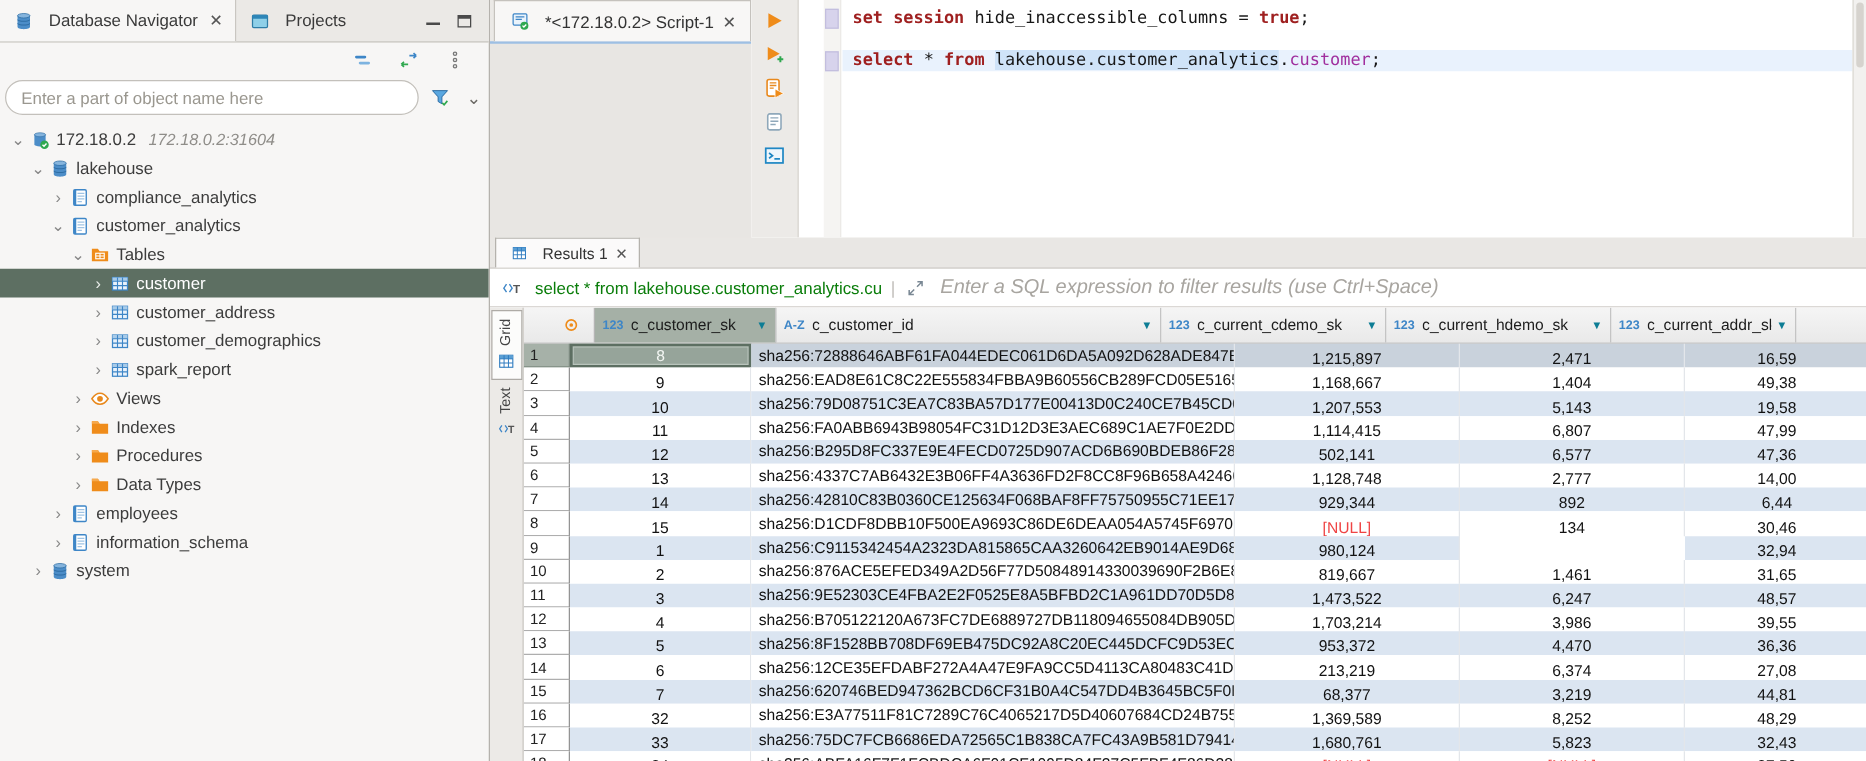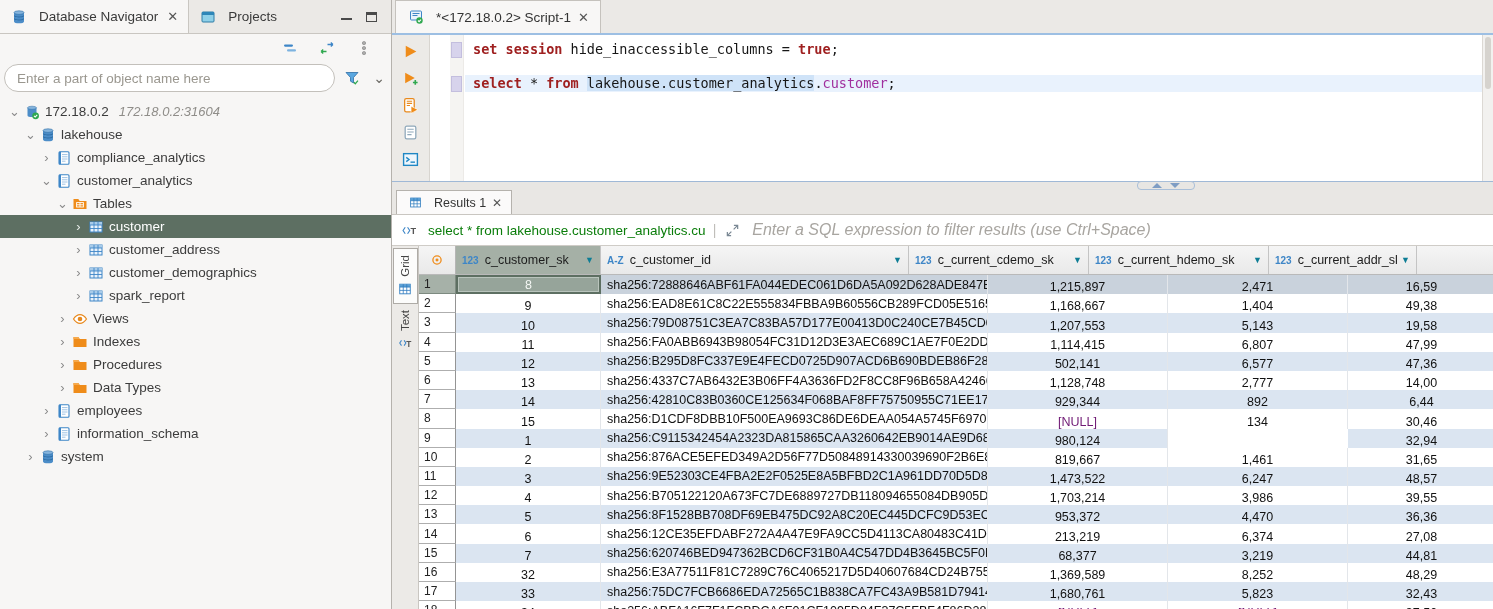--- a/index.html
+++ b/index.html
@@ -27,21 +27,21 @@
   .tree-row.selected { background:#5d6f62; color:#fff; }
   .tree-row.selected .chev { color:#e8ece9; }
   .tree-row .suffix { color:#8f8d89; font-style:italic; margin-left:10px; font-size:13px; }
   .icn { width:18px; height:16px; display:inline-flex; align-items:center; justify-content:center; margin-right:4px; flex:none; }
   .icn svg { width:16px; height:16px; display:block; }
 
   
   .right { flex:1; display:flex; flex-direction:column; overflow:hidden; }
 
   
-  .editor { height:190px; display:flex; flex-direction:column; }
+  .editor { height:190px; display:flex; flex-direction:row; }
   .editor-tabbar { height:35px; background:#ebe9e6; border-bottom:2px solid #9dbfe3; display:flex; align-items:flex-end; }
   .editor-tab { height:33px; display:flex; align-items:center; gap:7px; background:#f8f7f6; border:1px solid #c5c2bd; border-bottom:none; padding:0 11px; font-size:13.5px; color:#333; margin-left:3px; }
   .editor-tab .close { color:#555; font-size:13px; }
   .editor-body { flex:1; display:flex; background:#fff; position:relative; overflow:hidden; }
   .editor-toolbar { width:38px; background:#eceae7; border-right:1px solid #d8d5d0; display:flex; flex-direction:column; align-items:center; padding-top:7px; gap:9px; flex:none; }
   .etb { width:18px; height:18px; display:flex; align-items:center; justify-content:center; }
   .etb svg { width:17px; height:17px; }
   .code-area { flex:1; position:relative; overflow:hidden; }
   .ann-strip { position:absolute; left:20px; top:0; bottom:0; width:14px; background:#f5f4f2; border-right:1px solid #eceae7; padding-top:6px; }
   .mark-slot { height:17px; display:flex; align-items:center; justify-content:center; }
@@ -73,36 +73,36 @@
   .fb-placeholder { color:#a8a5a0; font-style:italic; font-size:16px; white-space:nowrap; overflow:hidden; flex:1; }
 
   .grid-wrap { flex:1; display:flex; overflow:hidden; background:#fff; }
   .grid-side { width:27px; background:#eceae7; border-right:1px solid #c9c6c1; display:flex; flex-direction:column; align-items:center; padding-top:2px; flex:none; }
   .side-tab { display:flex; flex-direction:column; align-items:center; gap:4px; padding:6px 0; width:25px; }
   .side-tab.active { background:#fcfcfb; border:1px solid #aeaba6; }
   .side-tab .vlabel { writing-mode:vertical-rl; transform:rotate(180deg); font-size:11.5px; color:#444; }
   .side-tab .icn { margin:0; } .side-tab .icn svg { width:14px; height:14px; }
 
   .grid { flex:1; overflow:hidden; }
-  .grid-header { display:flex; height:29px; background:linear-gradient(#f5f5f5,#e9e9e9); border-bottom:1px solid #b9b9b9; }
+  .grid-header { display:flex; height:29px; background:linear-gradient(#f5f5f5,#e9e9e9); border-bottom:1px solid #b9b9b9;padding-left:20px; }
   .corner-cell { width:37px; flex:none; border-right:1px solid #b5b5b5; display:flex; align-items:center; justify-content:center; }
   .corner-cell svg { width:14px; height:14px; }
   .gcol-header { display:flex; align-items:center; padding:0 6px; border-right:1px solid #c4c4c4; flex:none; overflow:hidden; }
   .gcol-header.sel { background:#a5b0a6; }
   .tbadge { color:#3e86c7; font-weight:bold; font-size:10px; margin-right:6px; flex:none; }
   .colname { font-size:12.5px; color:#1c1c1c; white-space:nowrap; overflow:hidden; flex:1; }
   .sortarrow { color:#0d7d95; font-size:9px; margin-left:4px; flex:none; }
   .grid-row { display:flex; height:19.2px; }
   .grid-row.alt .gcell { background:#dbe5f1; }
   .grid-row.sel-row .gcell { background:#c9d2dc; }
   .gutter-cell { width:37px; flex:none; background:#fff; border-right:1px solid #949494; border-bottom:1px solid #aeaeae; font-size:12px; color:#222; padding:0 0 0 5px; display:flex; align-items:center; }
   .grid-row.sel-row .gutter-cell { background:#a6b1a8; border-color:#7d8a80; }
   .gcell { flex:none; padding:0 6px; font-size:12.5px; color:#121212; white-space:nowrap; overflow:hidden; display:flex; align-items:center; border-right:1px solid #e3e6ea; background:#fff; }
   .gcell.right { justify-content:flex-end; }
-  .gcell.null { color:#701a75; }
+  .gcell.null { color:#ef4444; }
   .gcell.sel-cell { background:#96a49a !important; color:#f4f7f4; border:2px solid #5d6f62; box-shadow:inset 0 0 0 1px #b9c4bc; }
 </style>
 </head>
 <body>
 
 <div class="app">
 
   <aside class="nav-panel">
     <div class="view-tabbar">
       <div class="view-tab active">

